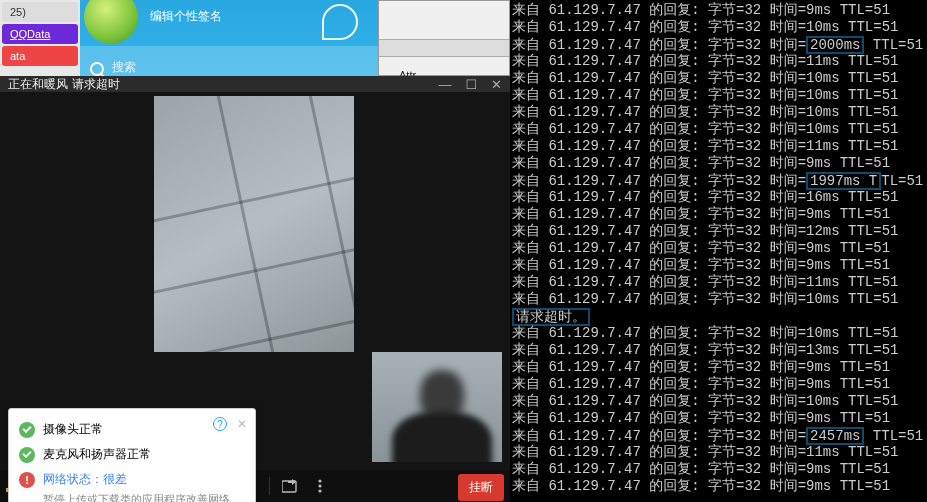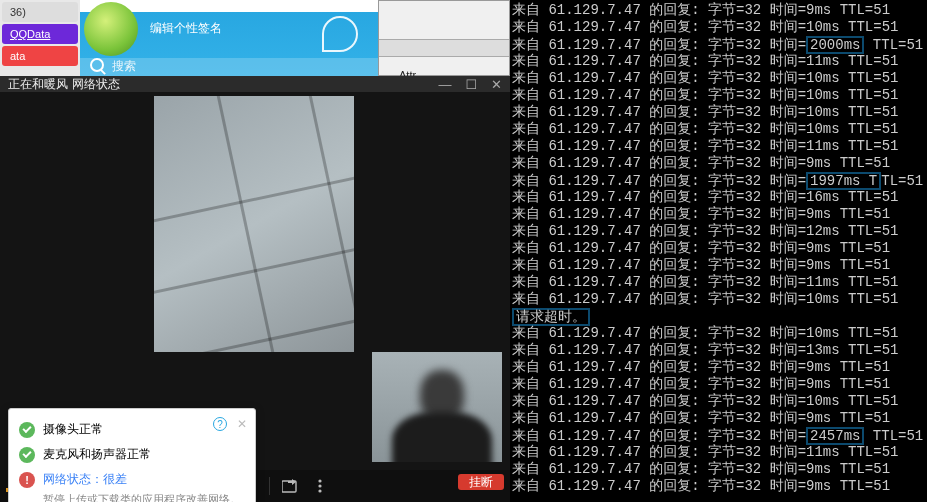--- a/index.html
+++ b/index.html
@@ -29,21 +29,21 @@
     background: #ef4444;
     color: #fff;
     padding: 4px 8px;
     margin: 2px;
     border-radius: 3px;
     font-size: 11px;
   }
   .qq-tab-item.sel { background: #6d28d9; text-decoration: underline; }
   .qq-main {
     position: absolute;
-    left: 80px; top: 12px;
+    left: 80px; top: 0;
     width: 298px; height: 76px;
     background: linear-gradient(#28a7e1,#36b4ea);
     color: #fff;
   }
   .qq-avatar {
     position: absolute;
     left: 4px; top: -10px;
     width: 54px; height: 54px;
     border-radius: 50%;
     background: radial-gradient(circle at 40% 35%, #d4f07a 0%, #7bc43a 60%, #4a9020 100%);
@@ -59,21 +59,21 @@
     width: 36px; height: 36px;
     border: 2px solid #fff;
     border-radius: 50% 50% 50% 0;
     opacity: 0.9;
   }
   .qq-search {
     position: absolute;
     left: 0; bottom: 0;
     width: 100%; height: 30px;
     background: rgba(255,255,255,0.2);
-    display: flex; align-items: flex-start;
+    display: flex; align-items: flex-end;
     padding-left: 10px;
     color: #e8f5fb;
   }
   .qq-search-icon {
     width: 14px; height: 14px;
     border: 2px solid #fff; border-radius: 50%;
     margin-right: 8px;
     position: relative;
   }
   .qq-search-icon::after {
@@ -204,21 +204,21 @@
     color:#bbb;
   }
   .vc-iconbtn .caret {
     font-size:8px; margin-left:2px; color:#888;
   }
   .vc-sep {
     width:1px; height:18px; background:#333;
   }
   .vc-hangup {
     position:absolute; right:6px; top:4px;
-    width:46px; height:16px;
+    width:46px; height:27px;
     background:#d63a2e; color:#fff;
     border-radius:3px;
     display:flex; align-items:center; justify-content:center;
     font-size:12px;
   }
 
   
   .status-popup {
     position: absolute;
     left: 8px; top: 408px;
@@ -292,21 +292,21 @@
   }
 
   
   svg { display:block; }
 </style>
 </head>
 <body>
 
 <div class="qq-panel">
   <div class="qq-tab-left">
-    <div class="qq-tab-item" style="background:#ddd;color:#333">36)</div>
+    <div class="qq-tab-item" style="background:#ddd;color:#333">25)</div>
     <div class="qq-tab-item sel">QQData</div>
     <div class="qq-tab-item">ata</div>
   </div>
   <div class="qq-main">
     <div class="qq-avatar"></div>
     <div class="qq-sig">编辑个性签名</div>
     <div class="qq-weather"></div>
     <div class="qq-search">
       <span class="qq-search-icon"></span>
       <span>搜索</span>
@@ -316,21 +316,21 @@
 
 <div class="design-frag">
   <div class="midbar"></div>
   <span class="attr-label">Attr</span>
 </div>
 
 <div class="videocall">
   <div class="vc-titlebar">
     <div class="vc-title-left">
       <span>正在和暖风</span>
-      <span>网络状态</span>
+      <span>请求超时</span>
     </div>
     <div class="vc-winbtns">
       <span class="vc-winbtn">—</span>
       <span class="vc-winbtn">☐</span>
       <span class="vc-winbtn">✕</span>
     </div>
   </div>
   <div class="vc-body">
     <div class="vc-remote"></div>
     <div class="vc-local">

